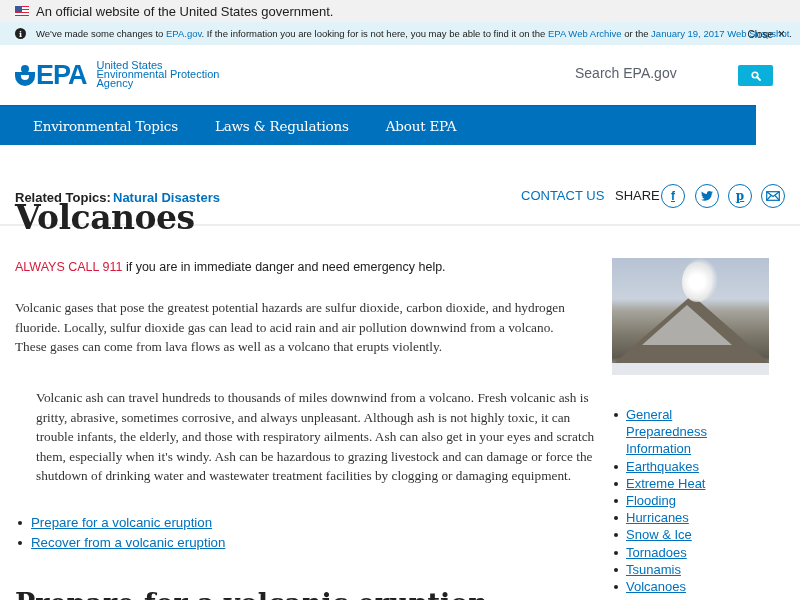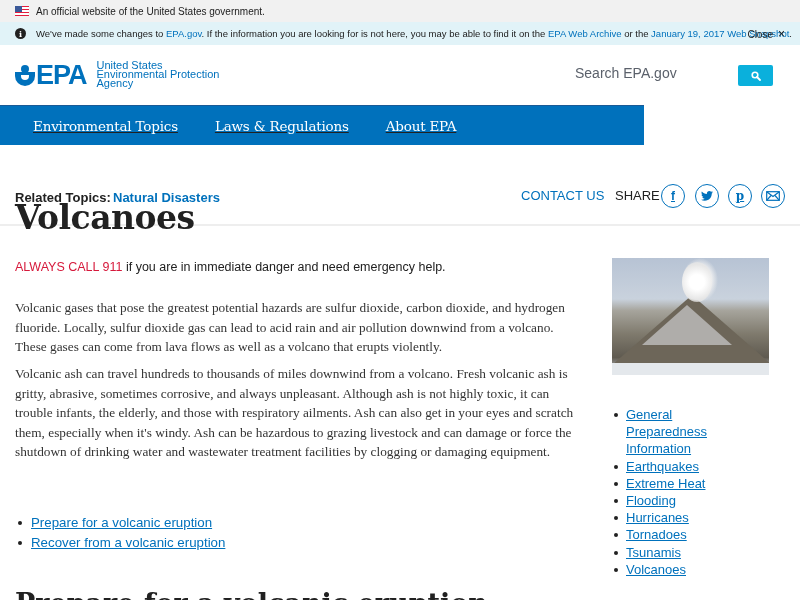--- a/index.html
+++ b/index.html
@@ -1,20 +1,20 @@
 <!DOCTYPE html>
 <html><head>
 <meta charset="utf-8">
 <style>
   * { box-sizing: border-box; margin: 0; padding: 0; }
   html, body { width: 800px; height: 600px; overflow: hidden; background: #ffffff; }
   body { font-family: "Liberation Sans", "DejaVu Sans", sans-serif; color: #212121; position: relative; }
   a { color: #0071bc; }
 
-  .gov-banner { position: absolute; left: 0; top: 0; width: 800px; height: 22px; background: #f1f1f1; display: flex; align-items: center; padding-left: 15px; font-size: 10px; color: #212121; }
+  .gov-banner { position: absolute; left: 0; top: 0; width: 800px; height: 22px; background: #f1f1f1; display: flex; align-items: center; padding-left: 15px; font-size: 13px; color: #212121; }
   .flag { width: 14px; height: 10px; margin-right: 7px; position: relative; background: repeating-linear-gradient(to bottom, #e31c3d 0 1.5px, #ffffff 1.5px 3px); }
   .flag::before { content: ""; position: absolute; left: 0; top: 0; width: 7px; height: 6px; background: #3b5998; }
 
   .notice { position: absolute; left: 0; top: 22px; width: 800px; height: 23px; background: #e1f3f8; display: flex; align-items: center; padding-left: 15px; font-size: 9.5px; color: #212121; }
   .info-icon { width: 11px; height: 11px; border-radius: 50%; background: #212121; color: #fff; font-size: 8px; font-weight: bold; display: inline-flex; align-items: center; justify-content: center; margin-right: 10px; font-family: "DejaVu Serif", serif; }
   .notice a { text-decoration: none; color: #0071bc; }
   .close-btn { position: absolute; right: 15px; top: 5px; font-size: 10px; color: #212121; display: flex; align-items: center; gap: 5px; cursor: pointer; }
   .close-x { font-size: 12px; }
 
   .header { position: absolute; left: 0; top: 45px; width: 748px; height: 60px; background: #fff; }
@@ -24,38 +24,38 @@
   .logo-mark .arc { position: absolute; left: 0; top: 9px; width: 20px; height: 14px; border-radius: 0 0 10px 10px; background: #0071bc; }
   .logo-mark .arc::after { content: ""; position: absolute; left: 6px; top: 3px; width: 8px; height: 5px; border-radius: 0 0 4px 4px; background: #fff; }
   .logo-text { font-family: "Liberation Sans", sans-serif; font-weight: bold; font-size: 27px; color: #0071bc; letter-spacing: -1px; line-height: 24px; }
   .logo-sub { margin-left: 10px; font-size: 11px; line-height: 9px; color: #0071bc; }
 
   .search { position: absolute; left: 575px; top: 20px; font-size: 14px; color: #5b616b; }
   .search-input { border: none; outline: none; font-size: 14px; color: #5b616b; width: 150px; font-family: "Liberation Sans", sans-serif; background: transparent; }
   .search-input::placeholder { color: #5b616b; }
   .search-btn { position: absolute; left: 738px; top: 20px; width: 35px; height: 21px; background: #0ab0dc; border-radius: 2px; display: flex; align-items: center; justify-content: center; }
 
-  .nav { position: absolute; left: 0; top: 105px; width: 644px; height: 40px; background: #0071bc; border-top: 1px solid #1a5a96; display: flex; align-items: center; padding-left: 33px; text-decoration: underline; }
+  .nav { position: absolute; left: 0; top: 105px; width: 756px; height: 40px; background: #0071bc; border-top: 1px solid #1a5a96; display: flex; align-items: center; padding-left: 33px; }
   .nav-item { color: #fff; font-family: "DejaVu Serif", "Liberation Serif", serif; font-size: 13.5px; margin-right: 37px; cursor: pointer; letter-spacing: -0.2px; }
 
   .subbar { position: absolute; left: 0; top: 145px; width: 800px; height: 50px; border-bottom: 2px solid #eeeeee; margin-top: 31px; }
   .related-label { position: absolute; left: 15px; top: 14px; font-size: 13px; font-weight: bold; color: #212121; }
   .related-link { position: absolute; left: 113px; top: 14px; font-size: 13px; font-weight: bold; color: #0071bc; text-decoration: none; }
   .contact { position: absolute; left: 521px; top: 12px; font-size: 13px; color: #0071bc; text-decoration: none; }
   .share-label { position: absolute; left: 615px; top: 12px; font-size: 13px; color: #212121; }
   .share-btn { position: absolute; top: 8px; width: 24px; height: 24px; border: 1.5px solid #0071bc; border-radius: 50%; display: flex; align-items: center; justify-content: center; color: #0071bc; font-weight: bold; font-size: 12px; }
 
   .page-title { position: absolute; left: 15px; top: 198px; font-family: "DejaVu Serif", "Liberation Serif", serif; font-weight: bold; font-size: 33px; color: #212121; letter-spacing: -0.5px; }
 
   .emergency { position: absolute; left: 15px; top: 260px; font-size: 12.5px; font-weight: normal; color: #212121; }
   .emergency .red { color: #d6193b; }
 
   .para { position: absolute; left: 15px; width: 570px; font-size: 13.3px; line-height: 19.5px; color: #333; font-family: Liberation Serif, serif; }
   .p1 { top: 298px; }
-  .p2 { top: 364px; }
+  .p2 { top: 388px; margin-left: 21px; }
 
   .links { position: absolute; left: 15px; top: 513px; list-style: none; font-size: 13.3px; line-height: 20px; }
   .links li { padding-left: 16px; position: relative; }
   .links li::before { content: ""; position: absolute; left: 3px; top: 8px; width: 4px; height: 4px; border-radius: 50%; background: #212121; }
   .links a { color: #0071bc; text-decoration: underline; }
 
   .section-heading { position: absolute; left: 15px; top: 588px; font-family: "DejaVu Serif", "Liberation Serif", serif; font-weight: bold; font-size: 27px; color: #212121; white-space: nowrap; }
 
   .volcano-img { position: absolute; left: 612px; top: 258px; width: 157px; height: 117px; background:
       radial-gradient(ellipse 18px 22px at 88px 22px, #ffffff 0%, #f2f2f2 60%, rgba(240,240,240,0) 100%),
@@ -169,16 +169,17 @@
   <div class="plume"></div>
   <div class="clouds"></div>
 </div>
 
 <ul class="side-links">
   <li><a href="#">General Preparedness Information</a></li>
   <li><a href="#">Earthquakes</a></li>
   <li><a href="#">Extreme Heat</a></li>
   <li><a href="#">Flooding</a></li>
   <li><a href="#">Hurricanes</a></li>
+  <li><a href="#">Snow &amp; Ice</a></li>
   <li><a href="#">Tornadoes</a></li>
   <li><a href="#">Tsunamis</a></li>
   <li><a href="#">Volcanoes</a></li>
 </ul>
 
 </body></html>

